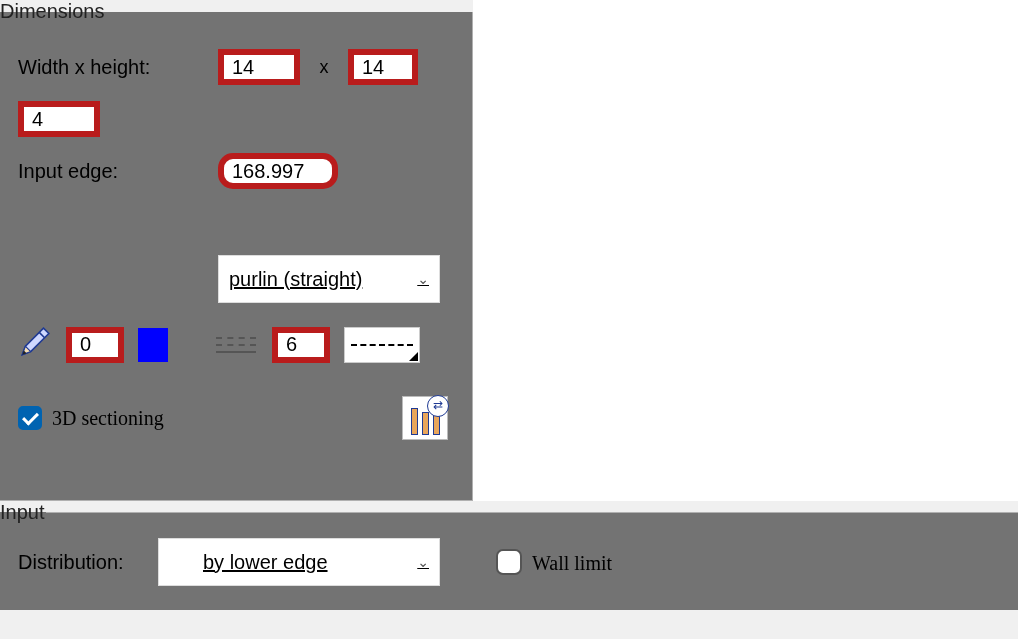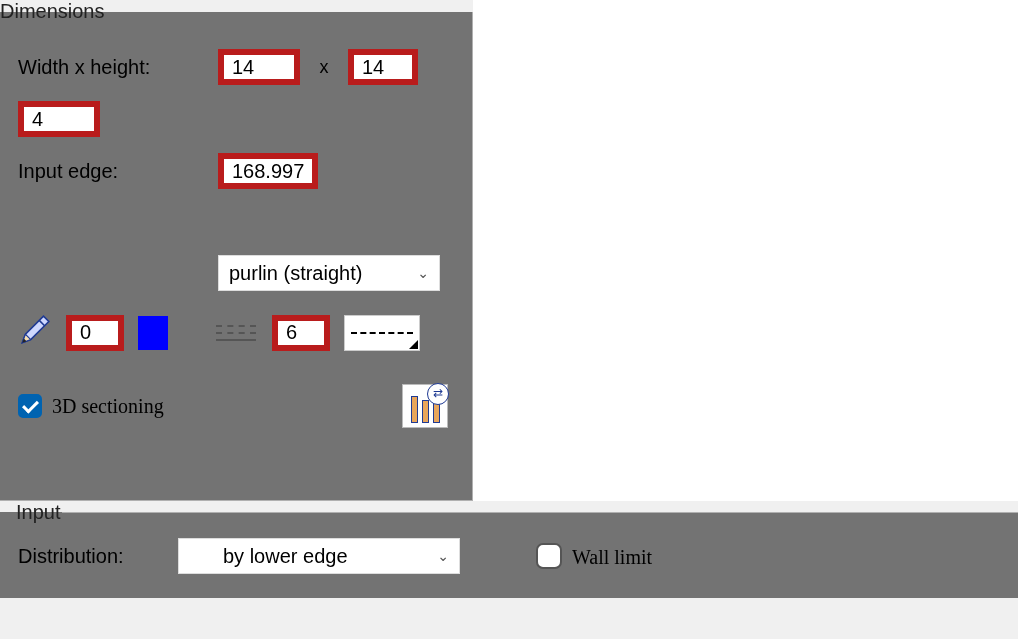--- a/index.html
+++ b/index.html
@@ -48,21 +48,21 @@
   }
   .input-fs {
     width: 1018px;
     border-left: none;
     border-right: none;
     border-bottom: none;
     padding-bottom: 24px;
   }
   .input-fs > legend{
     margin-left: 0;
-    padding-left: 16px;
+    padding-left: 0;
   }
 
   
   .row {
     display: flex;
     align-items: center;
     padding: 8px 18px;
   }
   .label {
     width: 200px;
@@ -72,38 +72,39 @@
     border: 6px solid #b91c1c;
     height: 34px;
     font-size: 20px;
     padding: 12px 8px;
     font-family: inherit;
     box-sizing: border-box;
   }
   .w80 { width: 82px; }
   .w70 { width: 70px; }
   .w60 { width: 58px; }
-  .w100 { width: 100px;}
+  .w100 { width: 120px; border-radius: 15px;}
   .xsep {
     width: 48px;
     text-align: center;
     font-size: 18px;
   }
 
   
   .select {
     background: #fff;
     border: 1px solid #ddd;
-    height: 36px;
+    height: 48px;
     display: flex;
     align-items: center;
     justify-content: space-between;
     padding: 0 10px;
     box-sizing: border-box;
     cursor: default;
+    text-decoration: underline;
   }
   .select .chev {
     font-size: 14px;
     color: #555;
     margin-left: 8px;
   }
 
   
   .pencil-svg {
     width: 34px;
@@ -224,21 +225,21 @@
     color:#1f3a93;
   }
 
   .gap { height: 50px; }
 
   
   .input-row {
     display: flex;
     align-items: center;
     padding: 14px 18px 0 18px;
-    gap: 20px;
+    gap: 0;
   }
   .input-row .label2 { width: 140px; }
   .dist-select { width: 282px; padding-left: 44px; }
   .wall-cb-wrap {
     display:flex;
     align-items:flex-end;
     margin-left: 56px;
   }
   .cb-round {
     width: 26px;

